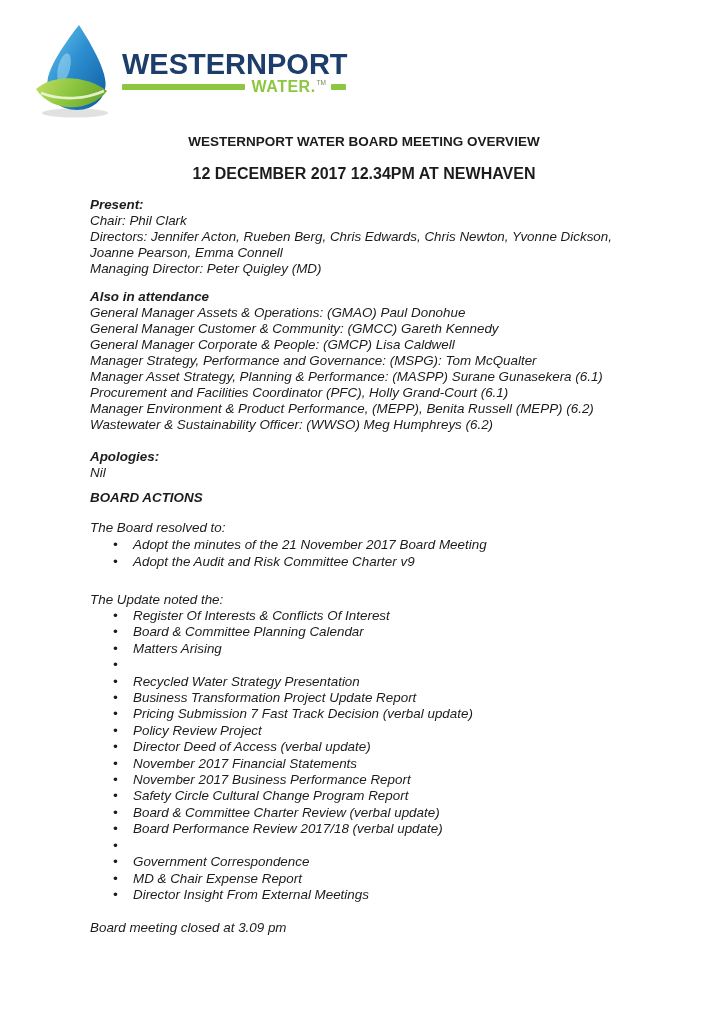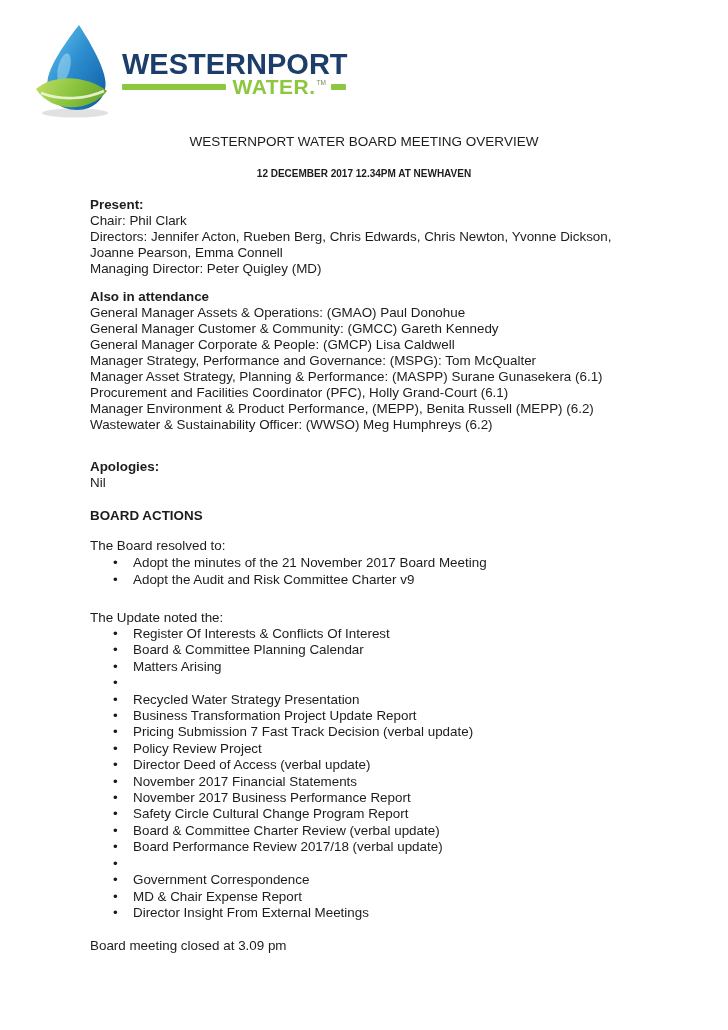--- a/index.html
+++ b/index.html
@@ -7,35 +7,35 @@
     width:728px;height:1030px;background:#ffffff;position:relative;
     font-family:"Liberation Sans","DejaVu Sans",sans-serif;
     color:#1c1c1c;overflow:hidden;
   }
   
   .logo-row{display:flex;align-items:flex-start;padding:24px 0 0 34px;height:94px;}
   .wordmark{margin-left:6px;margin-top:26px;width:224px;}
   .brand1{font-weight:bold;font-size:29px;line-height:28px;letter-spacing:0px;color:#1d3d6b;white-space:nowrap;}
   .brand-row{display:flex;align-items:center;margin-top:0px;}
   .bar-green{flex:1;height:6px;background:#8dc63f;margin-right:7px;border-radius:1px;}
-  .water{color:#8dc63f;font-weight:bold;font-size:21px;letter-spacing:0.5px;line-height:17px;}
+  .water{color:#8dc63f;font-weight:bold;font-size:16px;letter-spacing:0.5px;line-height:17px;}
   .tm{font-size:6.5px;color:#7a8b55;margin-left:1px;align-self:flex-start;margin-top:1px;}
   .bar-green2{width:15px;height:6px;background:#8dc63f;margin-left:5px;border-radius:1px;}
   
   .title-block{margin-top:15px;text-align:center;}
-  .title{font-weight:normal;font-size:13.5px;line-height:16px;margin:16px;}
-  .subtitle{font-weight:bold;font-size:10px;line-height:16px;margin:14px 0 0 0;}
-  .content{padding:0 90px;}
+  .title{font-weight:bold;font-size:13.5px;line-height:16px;margin:16px;}
+  .subtitle{font-weight:bold;font-size:16px;line-height:16px;margin:14px 0 0 0;}
+  .content{padding:0 90px;font-style:italic;}
   p{margin:0;font-size:13.4px;line-height:16px;}
   .h{font-weight:bold;}
   .line{white-space:nowrap;}
   .sec-present{margin-top:15px;}
   .sec-attendance{margin-top:12px;}
-  .sec-apologies{margin-top:26px;}
-  .ba-heading{margin-top:17px;font-weight:bold;}
+  .sec-apologies{margin-top:16px;}
+  .ba-heading{margin-top:9px;font-weight:bold;}
   .resolved-intro{margin-top:14px;}
   .noted-intro{margin-top:22px;}
   ul.bullets{list-style:none;margin:0;padding:0;}
   ul.bullets li{display:flex;align-items:baseline;line-height:17px;font-size:13.4px;white-space:nowrap;}
   ul.noted li{line-height:16.4px;}
   ul.bullets .dot{width:20px;margin-left:23px;flex:none;font-size:13.4px;}
   .closing{margin-top:17px;}
 </style>
 </head>
 <body>

